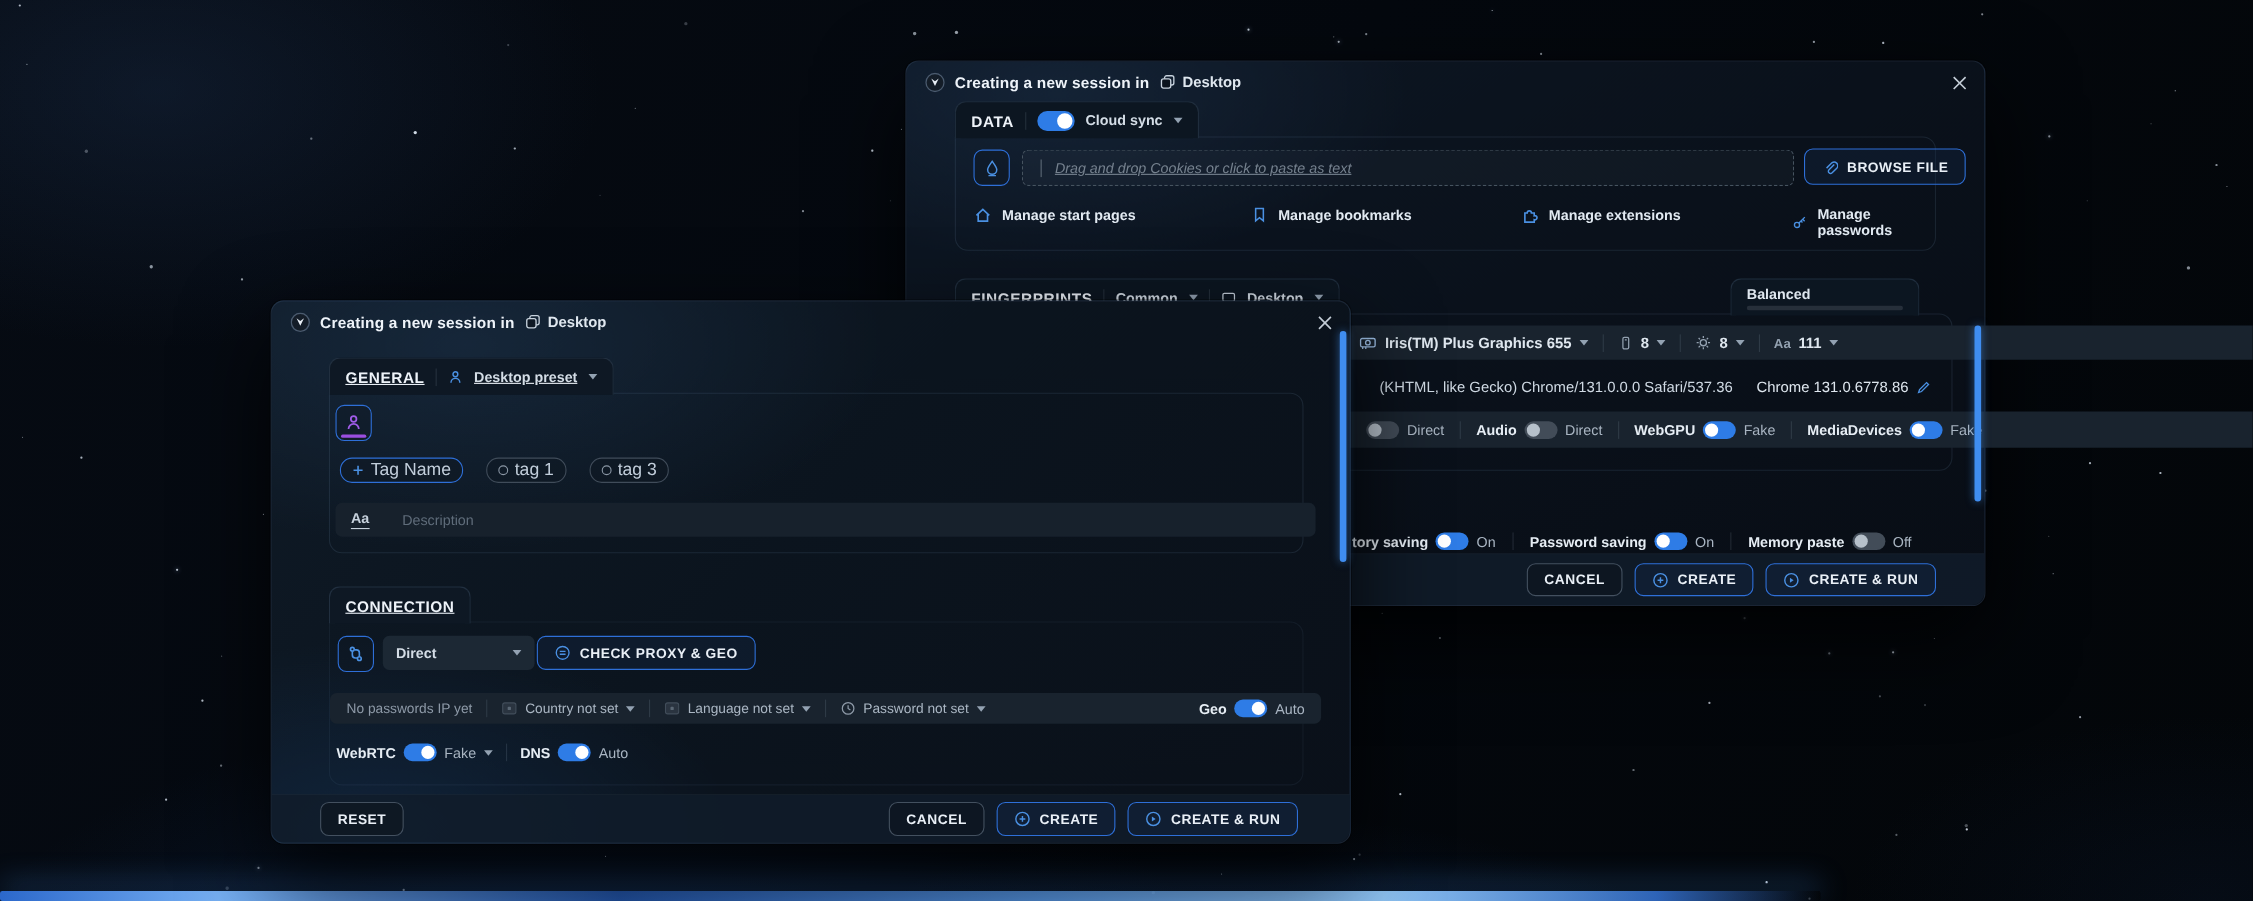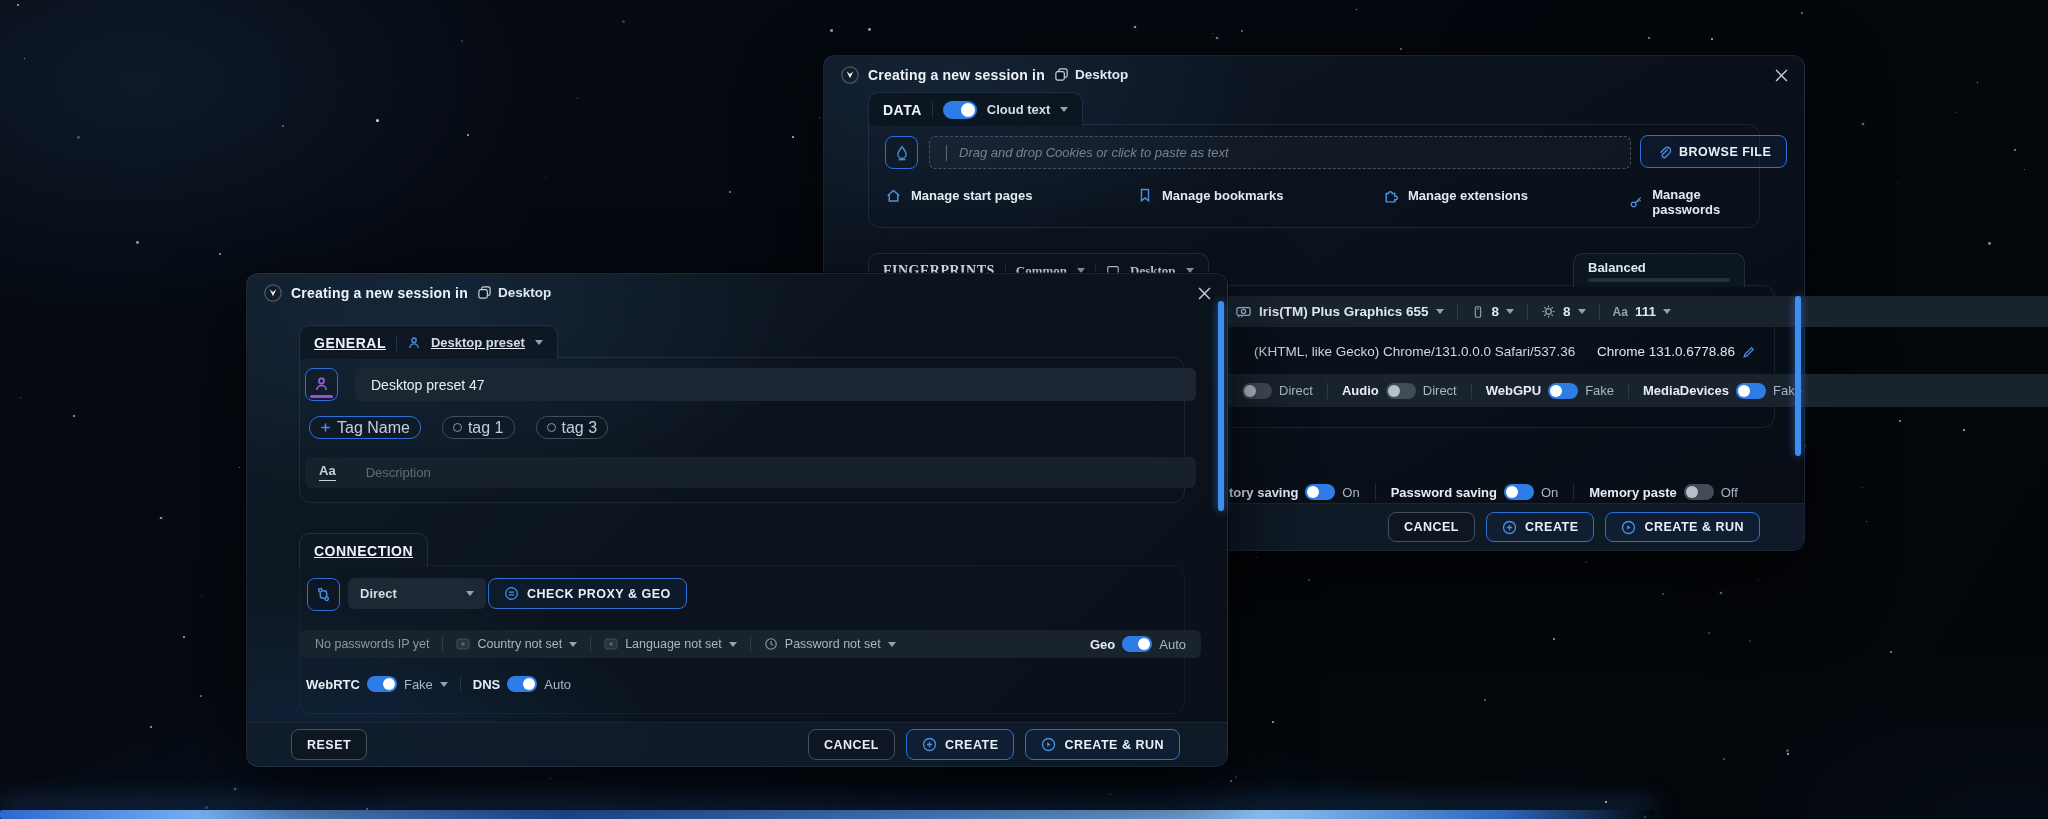--- a/index.html
+++ b/index.html
@@ -56,21 +56,21 @@
   .bar{background:#19232e;border-radius:8px;display:flex;align-items:center;}
   .pill{height:21px;border:1px solid #404c5a;border-radius:11px;display:inline-flex;align-items:center;gap:6px;padding:0 10px;font-size:16px;color:#c2cedb;cursor:pointer;background:rgba(14,22,32,.35);}
   .pill.add{border-color:#2e6fd8;}
   .tag-dot{width:7px;height:7px;border:1.5px solid #8b97a5;border-radius:50%;flex:none;}
   .input-bar{background:#1b2632;border-radius:6px;display:flex;align-items:center;}
   input.txt{background:transparent;border:none;outline:none;color:#e9eff6;font-size:14px;font-family:inherit;width:100%;}
   input.txt::placeholder{color:#5f6c7a;}
   .scroll-thumb{position:absolute;width:6px;border-radius:3px;background:#3f8df0;box-shadow:0 0 8px rgba(70,150,250,.55);z-index:6;}
   .dropzone{border:1px dashed #46535f;background:rgba(140,160,185,.05);border-radius:6px;display:flex;align-items:center;gap:12px;padding:0 16px;cursor:pointer;}
   .dz-cursor{width:1px;height:16px;background:#5c6975;flex:none;}
-  .dz-text{font-size:13px;font-style:italic;color:#76828f;}
+  .dz-text{font-size:13px;font-style:italic;color:#76828f;text-decoration:underline;}
   .mlink{display:flex;align-items:center;gap:9px;cursor:pointer;}
   .mlink span{font-size:13px;font-weight:700;color:#e2eaf2;}
   .fp-item{display:flex;align-items:center;gap:7px;}
   .fp-text{font-size:13.5px;font-weight:600;color:#dfe7ef;}
   .lbl{font-size:13px;font-weight:700;color:#e6edf4;}
   .val{font-size:13px;color:#a9b5c2;}
   .footer-bar{position:absolute;left:0;right:0;bottom:0;background:rgba(16,28,42,.85);border-top:1px solid rgba(255,255,255,.05);border-radius:0 0 12px 12px;z-index:5;}
   .prog-track{position:absolute;left:14px;right:14px;bottom:5px;height:4px;border-radius:2px;background:#262f3a;overflow:hidden;}
   .prog-fill{height:100%;border-radius:2px;background:#e8a45c;}
   .aa-ic{font-size:13px;font-weight:700;color:#c6d1dc;border-bottom:1.5px solid #c6d1dc;line-height:1.1;padding-bottom:1px;}
@@ -273,21 +273,21 @@
         <svg width="13" height="13" viewBox="0 0 12 12" stroke="#c3ccd6" stroke-width="1.4">
           <path d="M1 1 L11 11 M11 1 L1 11"></path>
         </svg>
       </div>
     </div>
 
     <div class="tab on-back" style="left:44px;top:36px;">
       <span class="tab-label">DATA</span>
       <span class="vsep"></span>
       <span class="tg big kr on"></span>
-      <span class="dd-text">Cloud text</span>
+      <span class="dd-text">Cloud sync</span>
       <span class="caret"></span>
     </div>
     <div class="panel" style="left:44px;top:68px;width:890px;height:102px;">
       <div class="icon-box r" style="left:16px;top:11px;">
         <svg width="18" height="18" viewBox="0 0 20 20" fill="none" stroke="#4a90e2" stroke-width="1.5">
           <path d="M10 3 C12.6 6.6 14.6 8.9 14.6 11.4 a4.6 4.6 0 0 1 -9.2 0 C5.4 8.9 7.4 6.6 10 3 Z"></path>
           <path d="M6.2 17.4 H13.8"></path>
         </svg>
       </div>
       <div class="dropzone r" style="left:60px;top:11px;width:668px;height:31px;">
@@ -320,21 +320,21 @@
       </div>
       <div class="mlink r" style="left:760px;top:62px;">
         <svg width="16" height="16" viewBox="0 0 16 16" fill="none" stroke="#4a90e2" stroke-width="1.4">
           <circle cx="5.2" cy="10.8" r="2.6"></circle>
             <path d="M7.2 8.8 L13.2 2.8 M11 5 L13 7 M9.3 6.7 L10.8 8.2"></path>
         </svg>
         <span>Manage passwords</span>
       </div>
     </div>
 
-    <div class="tab on-back" style="left:44px;top:197px;font-family:Liberation Serif, serif;">
+    <div class="tab on-back" style="left:44px;top:197px;">
       <span class="tab-label">FINGERPRINTS</span>
       <span class="vsep"></span>
       <span class="dd-text">Common</span>
       <span class="caret"></span>
       <span class="vsep"></span>
       <svg width="14" height="14" viewBox="0 0 16 16" fill="none" stroke="#c7d2dd" stroke-width="1.3">
         <rect x="2" y="3" width="12" height="8.5" rx="1.5"></rect>
           <path d="M6 14 H10"></path>
       </svg>
       <span class="dd-text">Desktop</span>
@@ -494,23 +494,20 @@
       <span class="caret"></span>
     </div>
     <div class="panel" style="left:52px;top:83px;width:884px;height:144px;">
       <div class="icon-box r" style="left:5px;top:10px;border-color:#2e6fd8;">
         <svg width="17" height="17" viewBox="0 0 16 16" fill="none" stroke="#a05ce8" stroke-width="1.5">
           <circle cx="8" cy="4.6" r="2.4"></circle>
             <path d="M3.6 13.2 a4.4 4.4 0 0 1 8.8 0"></path>
         </svg>
         <span class="r" style="left:4px;right:4px;bottom:2px;height:3.5px;border-radius:2px;background:#9a4ee0;"></span>
       </div>
-      <div class="input-bar r" style="left:55px;top:10px;width:813px;height:33px;padding:0 14px;">
-        <input class="txt" value="Desktop preset 47" style="">
-      </div>
       <div class="r" style="left:9px;top:58px;display:flex;gap:21px;">
         <span class="pill add">
           <svg width="11" height="11" viewBox="0 0 12 12" fill="none" stroke="#4a90e2" stroke-width="1.6">
             <path d="M6 1.5 V10.5 M1.5 6 H10.5"></path>
           </svg>
           <span>Tag Name</span>
         </span>
         <span class="pill">
           <span class="tag-dot"></span>
           <span>tag 1</span>

